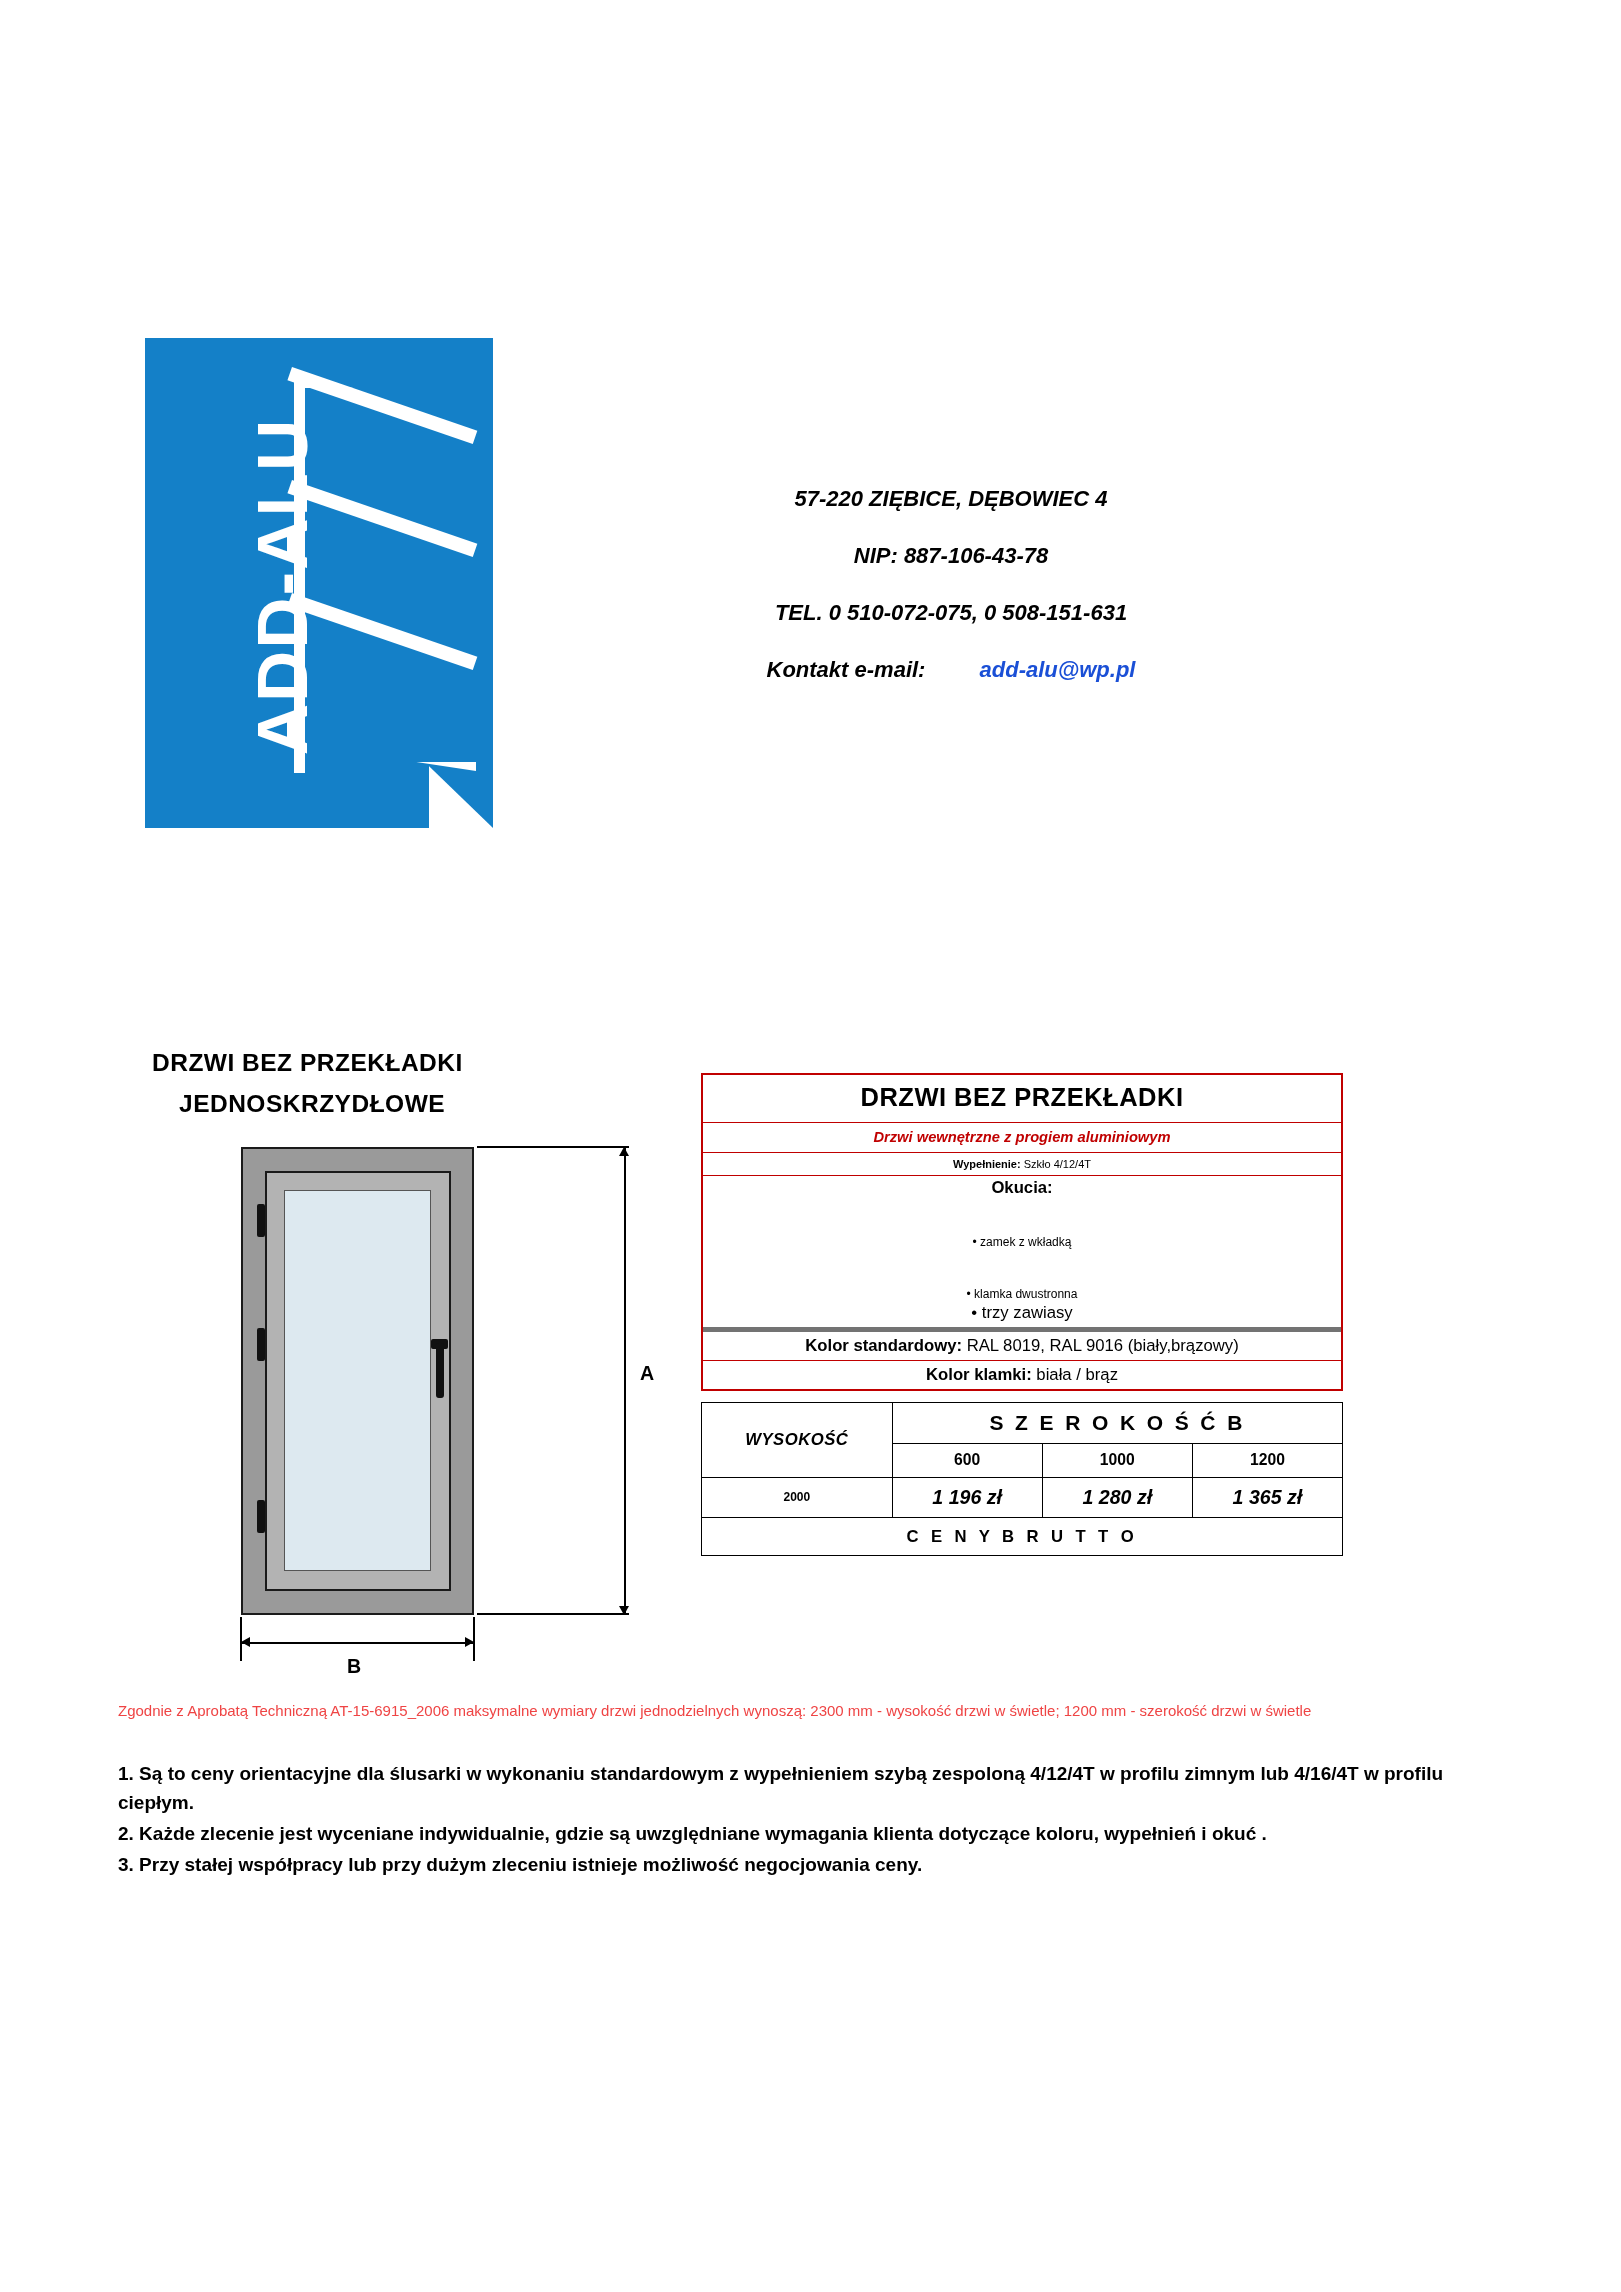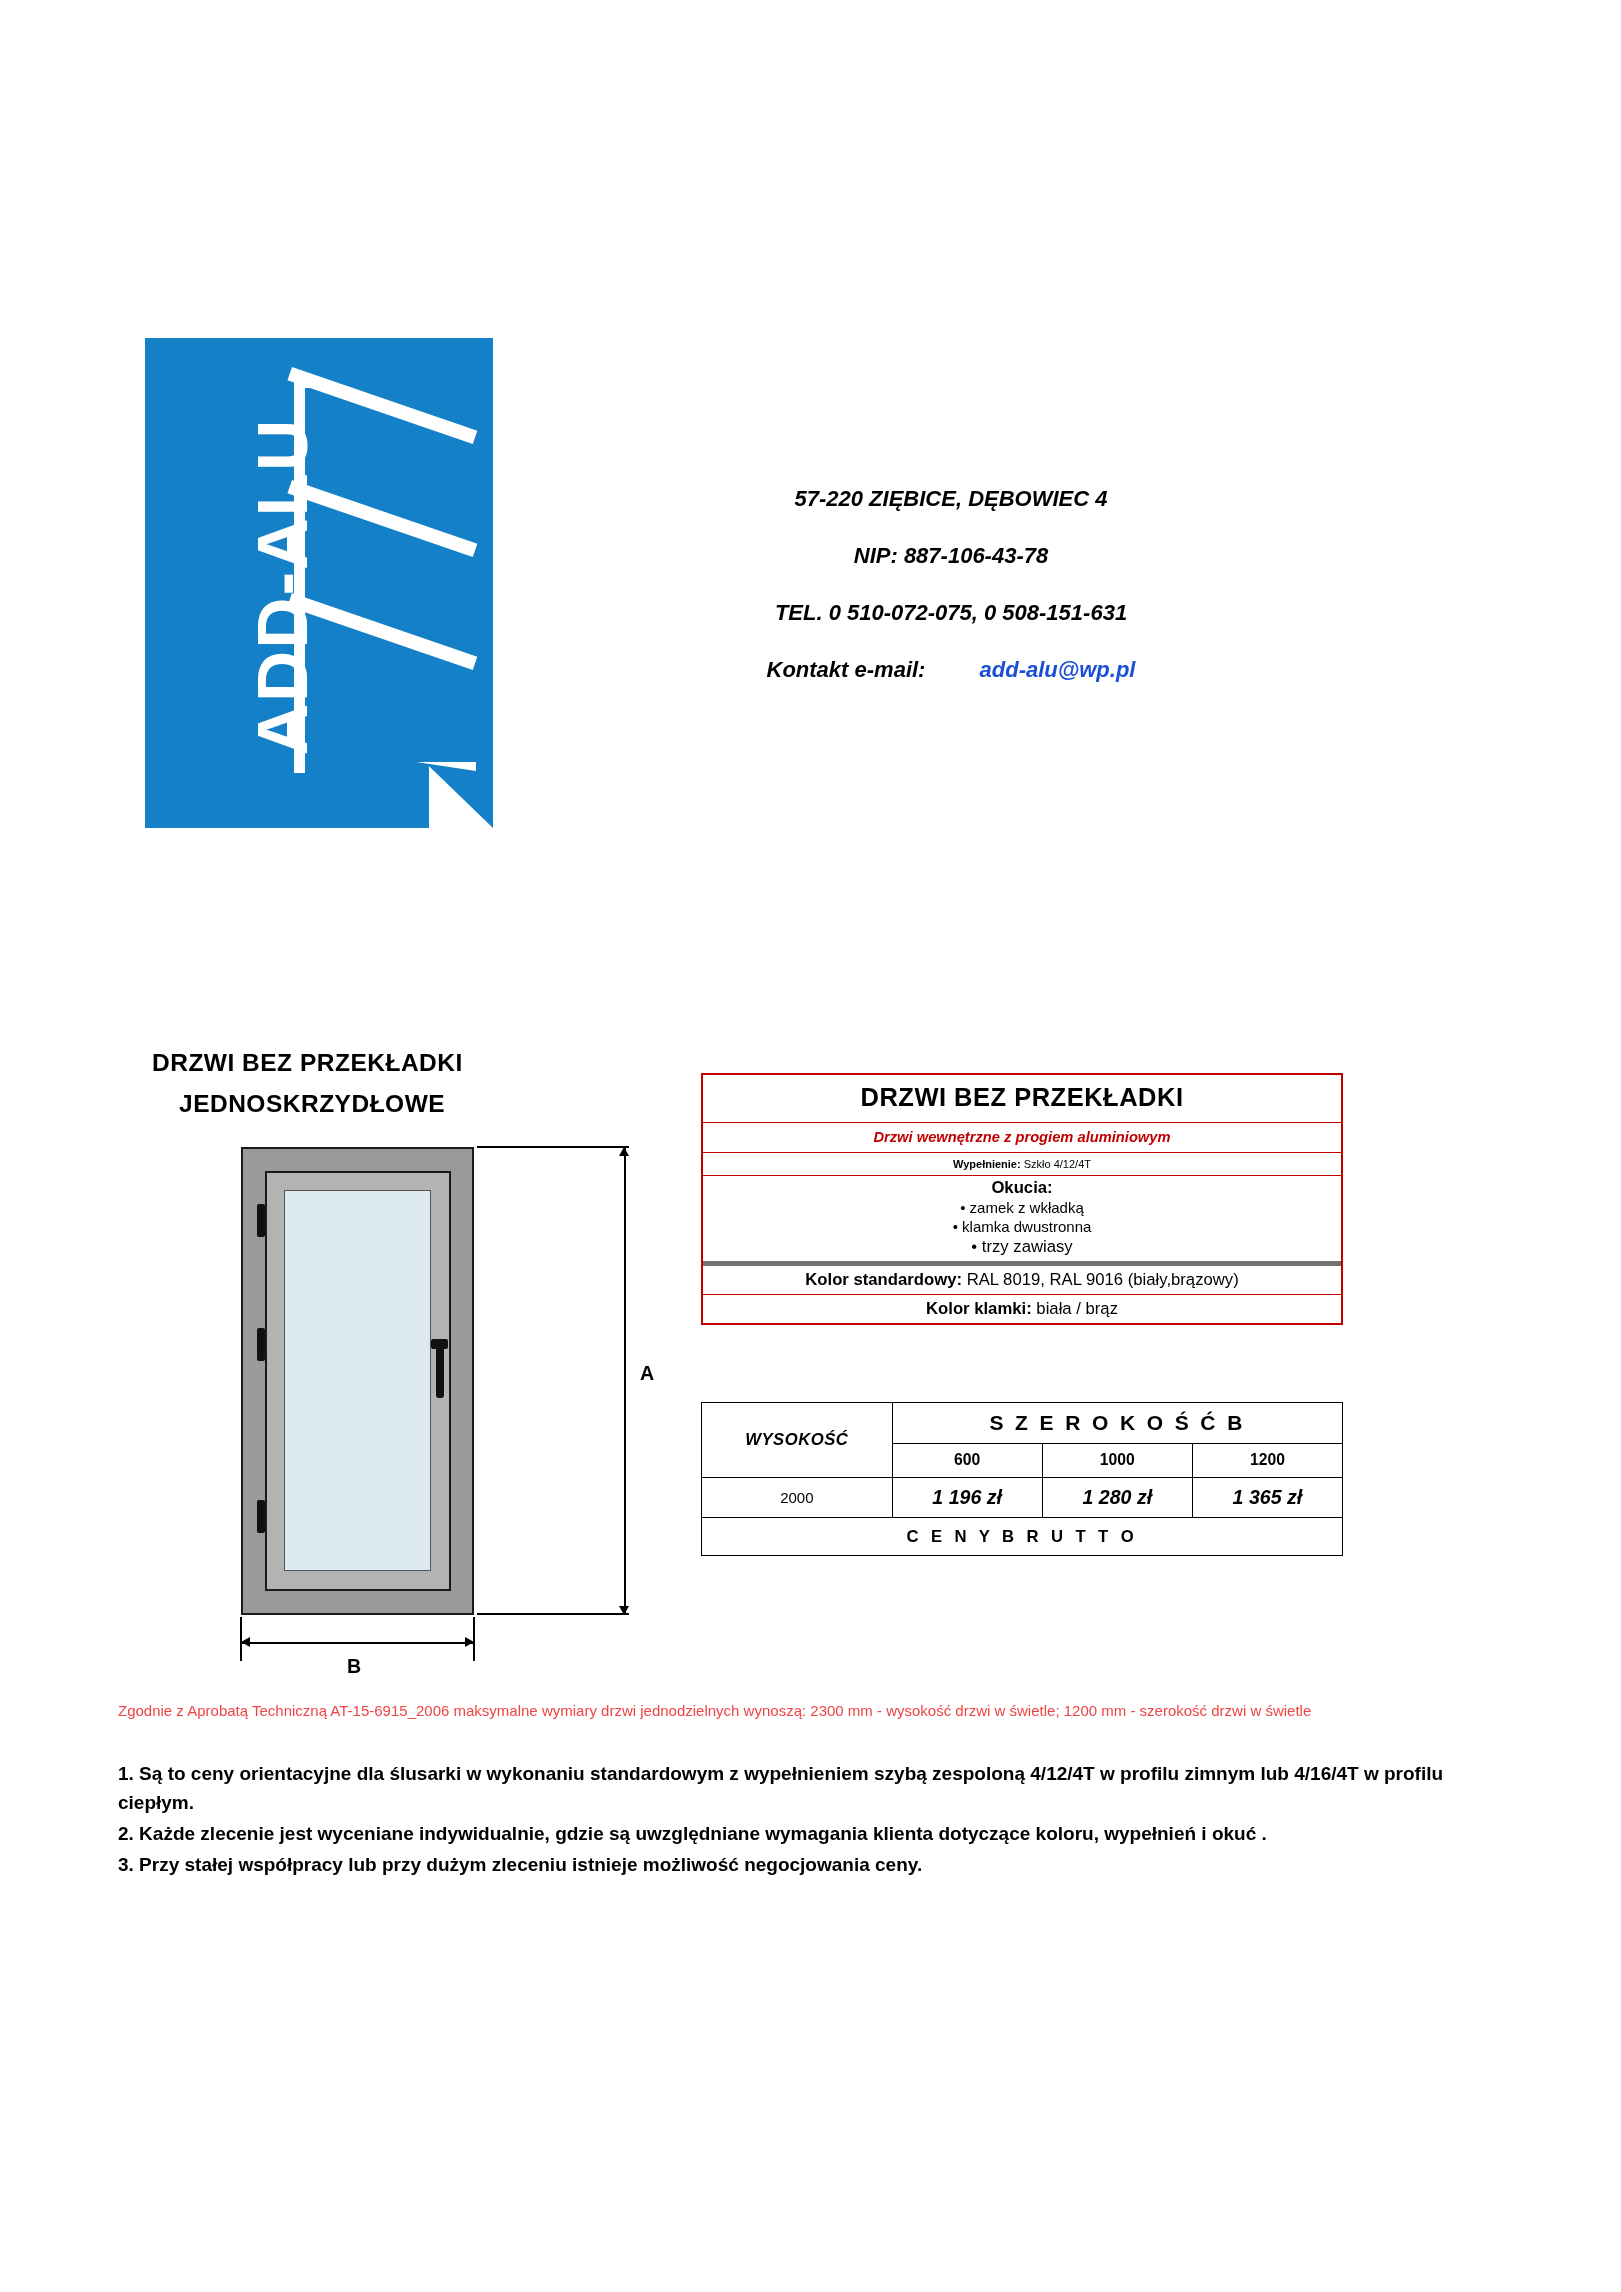--- a/index.html
+++ b/index.html
@@ -333,23 +333,24 @@
     padding: 4.9px 5.9px;
   }
   #spec .spec-fill b { font-weight: bold; }
   #spec .spec-hw-head {
     font-size: 16.7px;
     font-weight: bold;
     border-bottom: none;
     padding: 2px 5.9px 0 5.9px;
   }
   #spec .spec-hw-item {
-    font-size: 15px;
+    font-size: 12px;
     border-bottom: none;
     padding: 1px 5.9px;
+    margin-top: 36px;
   }
   #spec .spec-hw-last {
     font-size: 16.7px;
     border-bottom: 5px solid #737373;
     padding: 1px 5.9px 3.9px 5.9px;
   }
   #spec .spec-color {
     font-size: 16.7px;
     padding: 3.9px 5.9px;
   }
@@ -382,22 +383,22 @@
   #price .pt-sz {
     font-weight: bold;
     font-size: 21px;
     letter-spacing: 2.9px;
   }
   #price .pt-w {
     font-weight: bold;
     font-size: 15.7px;
   }
   #price .pt-h {
-    font-weight: normal;
-    font-size: 15px;
+    font-weight: bold;
+    font-size: 12px;
   }
   #price .pt-price {
     font-weight: bold;
     font-style: italic;
     font-size: 19.6px;
   }
   #price .pt-brutto {
     font-weight: bold;
     font-size: 16.7px;
     letter-spacing: 3.9px;

